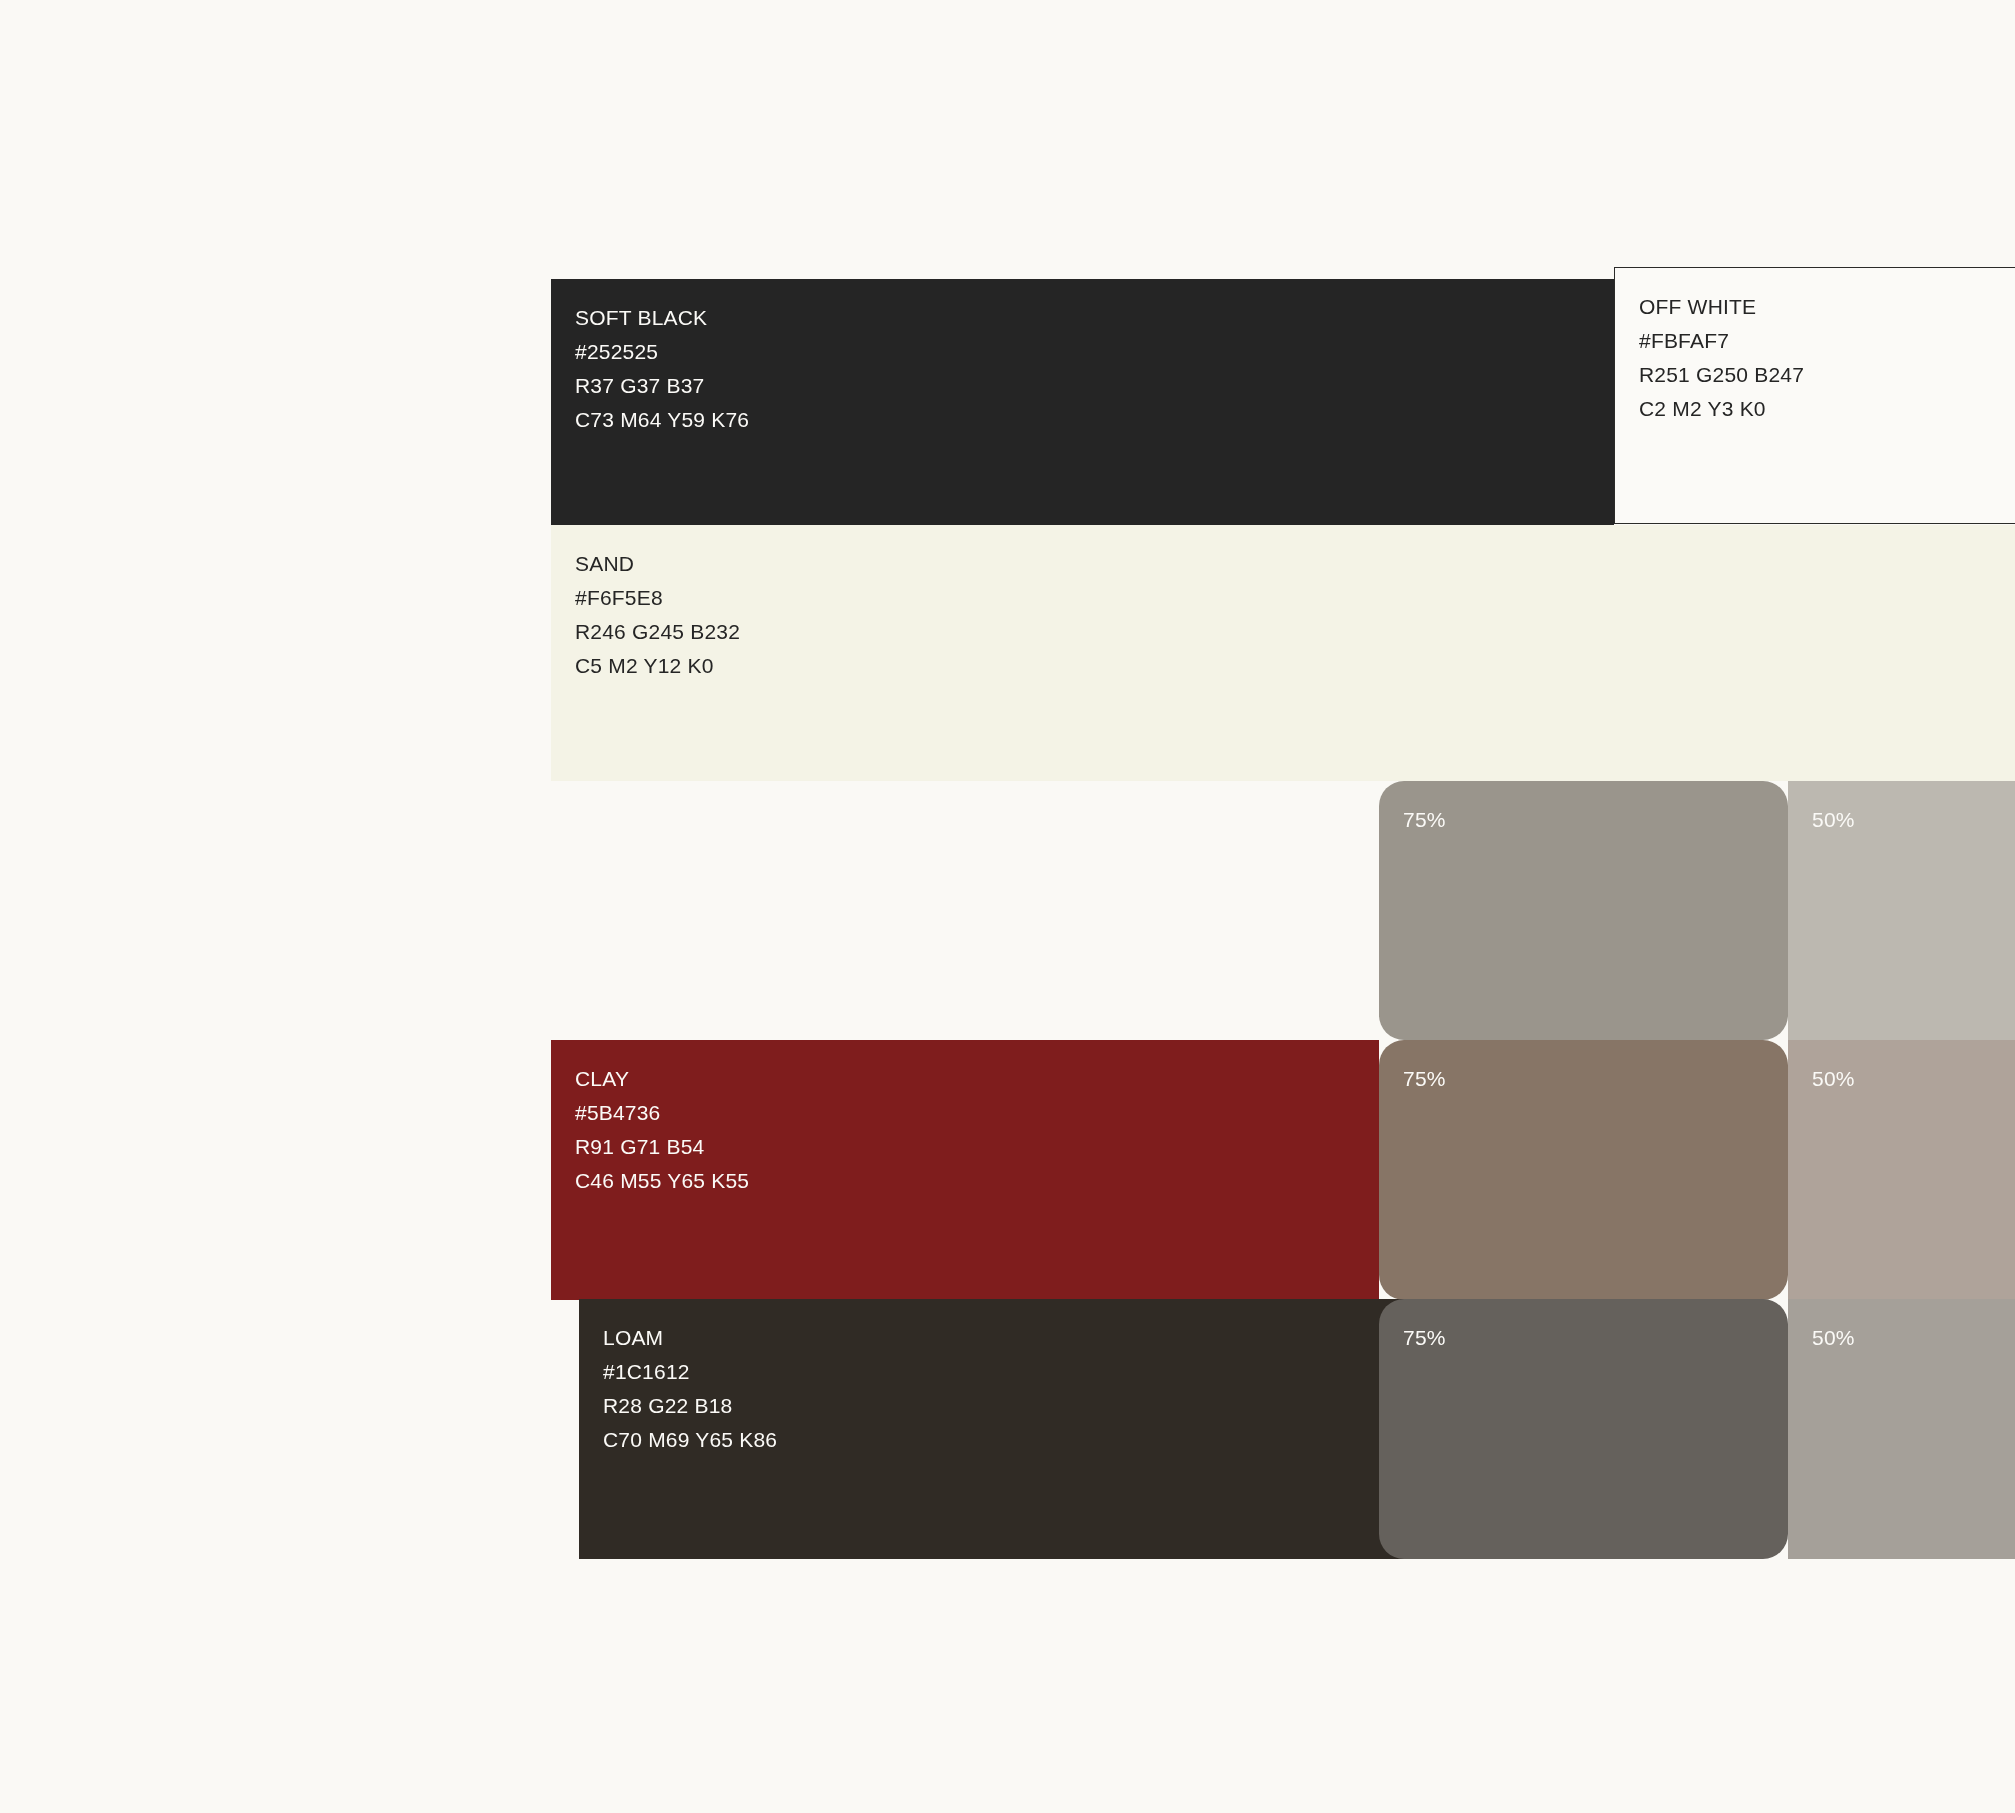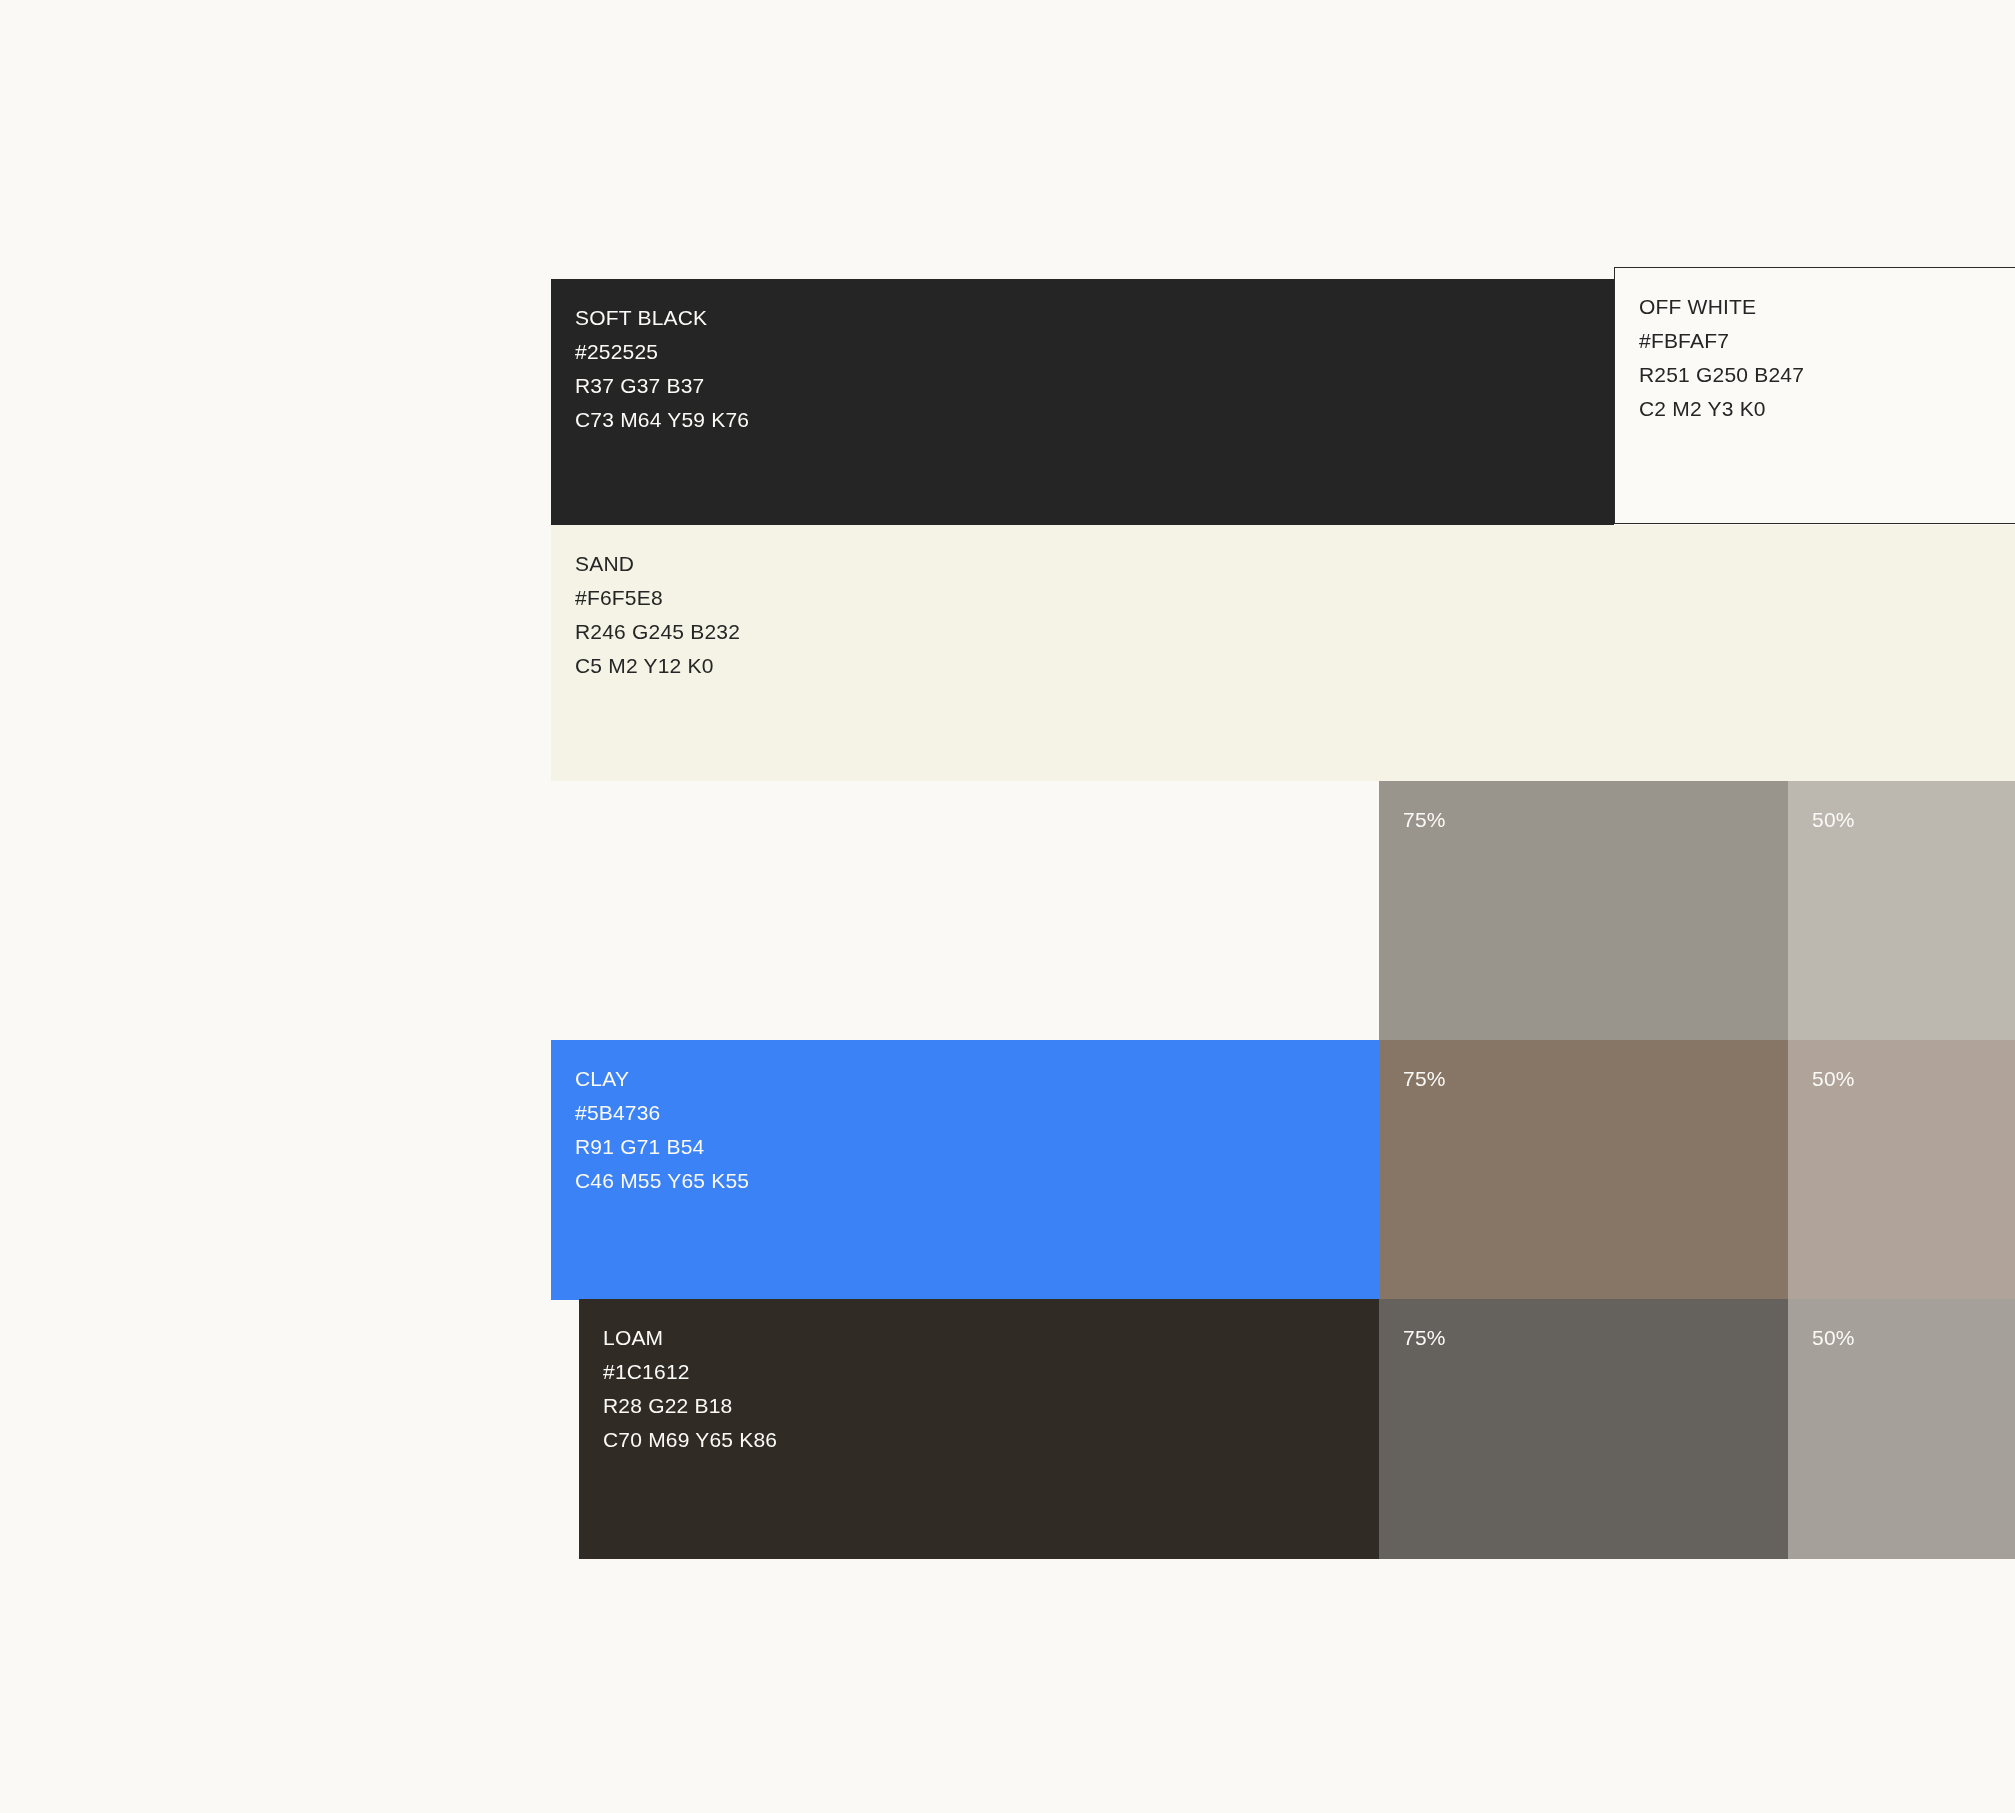--- a/index.html
+++ b/index.html
@@ -89,21 +89,21 @@
   
   .row-base {
     left: 0;
     width: 828px;
   }
   #row-silt { top: 514px; height: 259px; }
   #row-clay { top: 773px; height: 260px; }
   #row-loam { top: 1032px; height: 260px; }
 
   
-  .tint-75 { left: 828px; width: 409px; }
+  .tint-75 { left: 828px; width: 409px; border-radius: 25px; }
   .tint-50 { left: 1237px; width: 457px; }
 
   .tints-silt .tint { top: 514px; height: 259px; }
   .tints-clay .tint { top: 773px; height: 260px; }
   .tints-loam .tint { top: 1032px; height: 260px; }
 </style>
 </head>
 <body style="background: rgb(250, 249, 245);">
 
 <div class="palette-sheet">
@@ -138,21 +138,21 @@
   <div class="tints-silt">
     <div class="tint tint-75" style="background: rgb(154, 149, 140); color: rgb(251, 250, 247);">
       <span class="tint-label">75%</span>
     </div>
     <div class="tint tint-50" style="background: rgb(188, 184, 176); color: rgb(251, 250, 247);">
       <span class="tint-label">50%</span>
     </div>
 
   </div>
 
-  <div class="swatch row-base" id="row-clay" style="background: #3b82f6; color: rgb(251, 250, 247);">
+  <div class="swatch row-base" id="row-clay" style="background: #7f1d1d; color: rgb(251, 250, 247);">
     <div class="swatch-info">
       <div class="swatch-name">CLAY</div>
       <div>#5B4736</div>
       <div>R91 G71 B54</div>
       <div>C46 M55 Y65 K55</div>
     </div>
   </div>
   <div class="tints-clay">
     <div class="tint tint-75" style="background: rgb(135, 117, 102); color: rgb(251, 250, 247);">
       <span class="tint-label">75%</span>

